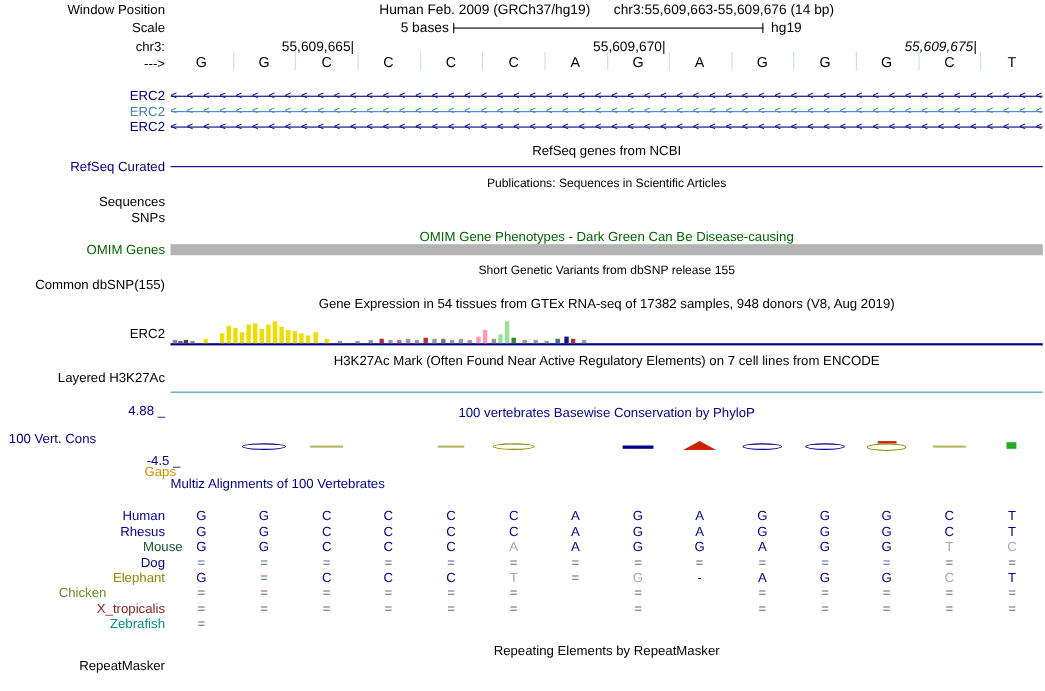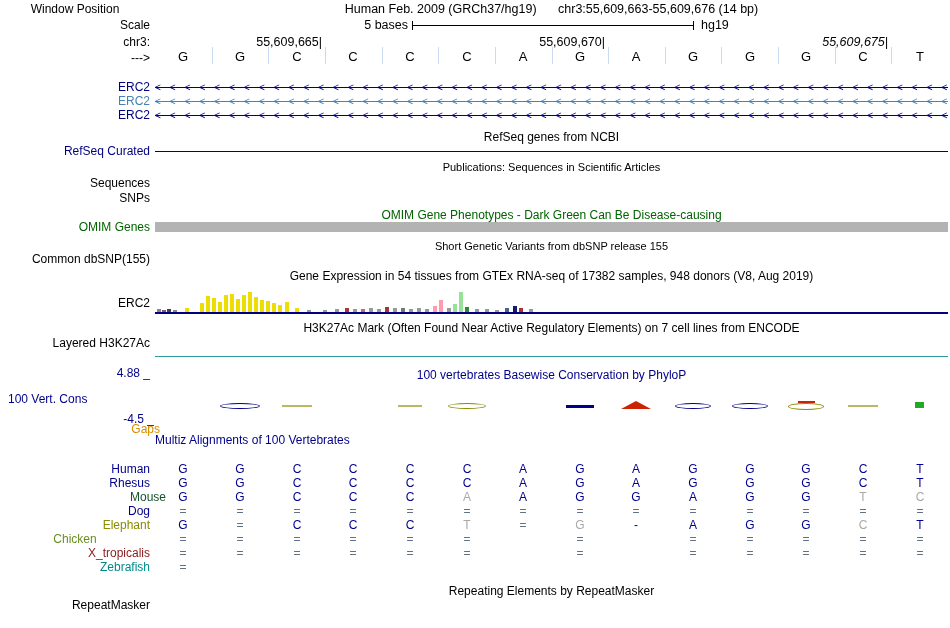--- a/index.html
+++ b/index.html
@@ -23,34 +23,34 @@
   <div class="titlebar">
     <span>Human Feb. 2009 (GRCh37/hg19)</span>
     <span>chr3:55,609,663-55,609,676 (14 bp)</span>
   </div>
   <div class="scale-text">5 bases</div>
   <div class="scale-line">
     <div class="cap capl"></div>
     <div class="cap capr"></div>
   </div>
   <div class="scale-db">hg19</div>
-<div style="position: absolute; left: 0px; width: 150px; top: 2px; text-align: center; color: rgb(0, 0, 0); font-size: 12px; padding-left: 0px; white-space: nowrap;">Window Position</div>
+<div style="position: absolute; left: 0px; width: 150px; top: 2px; text-align: right; color: rgb(0, 0, 0); font-size: 12px; padding-left: 0px; white-space: nowrap;">Window Position</div>
     <div style="position: absolute; left: 0px; width: 150px; top: 18px; text-align: right; color: rgb(0, 0, 0); font-size: 12px; padding-left: 0px; white-space: nowrap;">Scale</div>
     <div style="position: absolute; left: 0px; width: 150px; top: 35px; text-align: right; color: rgb(0, 0, 0); font-size: 12px; padding-left: 0px; white-space: nowrap;">chr3:</div>
     <div style="position: absolute; left: 0px; width: 150px; top: 51px; text-align: right; color: rgb(0, 0, 0); font-size: 12px; padding-left: 0px; white-space: nowrap;">---&gt;</div>
     <div style="position: absolute; left: 0px; width: 150px; top: 144px; text-align: right; color: rgb(0, 0, 128); font-size: 12px; padding-left: 0px; white-space: nowrap;">RefSeq Curated</div>
     <div style="position: absolute; left: 0px; width: 150px; top: 176px; text-align: right; color: rgb(0, 0, 0); font-size: 12px; padding-left: 0px; white-space: nowrap;">Sequences</div>
     <div style="position: absolute; left: 0px; width: 150px; top: 191px; text-align: right; color: rgb(0, 0, 0); font-size: 12px; padding-left: 0px; white-space: nowrap;">SNPs</div>
     <div style="position: absolute; left: 0px; width: 150px; top: 220px; text-align: right; color: rgb(0, 100, 0); font-size: 12px; padding-left: 0px; white-space: nowrap;">OMIM Genes</div>
     <div style="position: absolute; left: 0px; width: 150px; top: 252px; text-align: right; color: rgb(0, 0, 0); font-size: 12px; padding-left: 0px; white-space: nowrap;">Common dbSNP(155)</div>
     <div style="position: absolute; left: 0px; width: 150px; top: 296px; text-align: right; color: rgb(0, 0, 0); font-size: 12px; padding-left: 0px; white-space: nowrap;">ERC2</div>
     <div style="position: absolute; left: 0px; width: 150px; top: 336px; text-align: right; color: rgb(0, 0, 0); font-size: 12px; padding-left: 0px; white-space: nowrap;">Layered H3K27Ac</div>
     <div style="position: absolute; left: 0px; width: 150px; top: 366px; text-align: right; color: rgb(0, 0, 139); font-size: 12px; padding-left: 0px; white-space: nowrap;">4.88 _</div>
     <div style="position: absolute; left: 0px; width: 150px; top: 392px; text-align: left; color: rgb(0, 0, 139); font-size: 12px; padding-left: 8px; white-space: nowrap;">100 Vert. Cons</div>
-    <div style="position: absolute; left: 0px; width: 150px; top: 412px; text-align: right; color: rgb(0, 0, 139); font-size: 12px; padding-left: 4px; white-space: nowrap;">-4.5 _</div>
+    <div style="position: absolute; left: 0px; width: 150px; top: 412px; text-align: right; color: rgb(0, 0, 139); font-size: 12px; padding-left: 14px; white-space: nowrap;">-4.5 _</div>
     <div style="position: absolute; left: 0px; width: 150px; top: 598px; text-align: right; color: rgb(0, 0, 0); font-size: 12px; padding-left: 0px; white-space: nowrap;">RepeatMasker</div>
     <div style="position: absolute; left: 155px; width: 793px; top: 130px; text-align: center; color: rgb(0, 0, 0); font-size: 12px; white-space: nowrap;">RefSeq genes from NCBI</div>
     <div style="position: absolute; left: 155px; width: 793px; top: 161px; text-align: center; color: rgb(0, 0, 0); font-size: 11px; white-space: nowrap;">Publications: Sequences in Scientific Articles</div>
     <div style="position: absolute; left: 155px; width: 793px; top: 208px; text-align: center; color: rgb(0, 100, 0); font-size: 12px; white-space: nowrap;">OMIM Gene Phenotypes - Dark Green Can Be Disease-causing</div>
     <div style="position: absolute; left: 155px; width: 793px; top: 240px; text-align: center; color: rgb(0, 0, 0); font-size: 11px; white-space: nowrap;">Short Genetic Variants from dbSNP release 155</div>
     <div style="position: absolute; left: 155px; width: 793px; top: 269px; text-align: center; color: rgb(0, 0, 0); font-size: 12px; white-space: nowrap;">Gene Expression in 54 tissues from GTEx RNA-seq of 17382 samples, 948 donors (V8, Aug 2019)</div>
     <div style="position: absolute; left: 155px; width: 793px; top: 321px; text-align: center; color: rgb(0, 0, 0); font-size: 12px; white-space: nowrap;">H3K27Ac Mark (Often Found Near Active Regulatory Elements) on 7 cell lines from ENCODE</div>
     <div style="position: absolute; left: 155px; width: 793px; top: 368px; text-align: center; color: rgb(0, 0, 139); font-size: 12px; white-space: nowrap;">100 vertebrates Basewise Conservation by PhyloP</div>
     <div style="position: absolute; left: 155px; width: 793px; top: 433px; text-align: left; color: rgb(0, 0, 139); font-size: 12px; white-space: nowrap;">Multiz Alignments of 100 Vertebrates</div>
     <div style="position: absolute; left: 155px; width: 793px; top: 584px; text-align: center; color: rgb(0, 0, 0); font-size: 12px; white-space: nowrap;">Repeating Elements by RepeatMasker</div>

